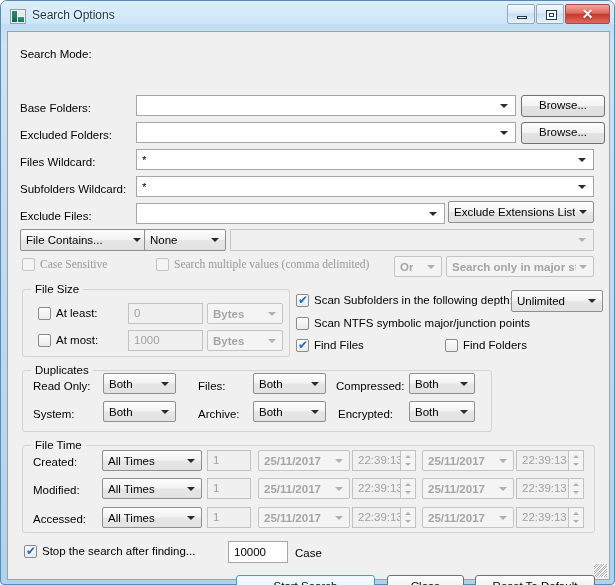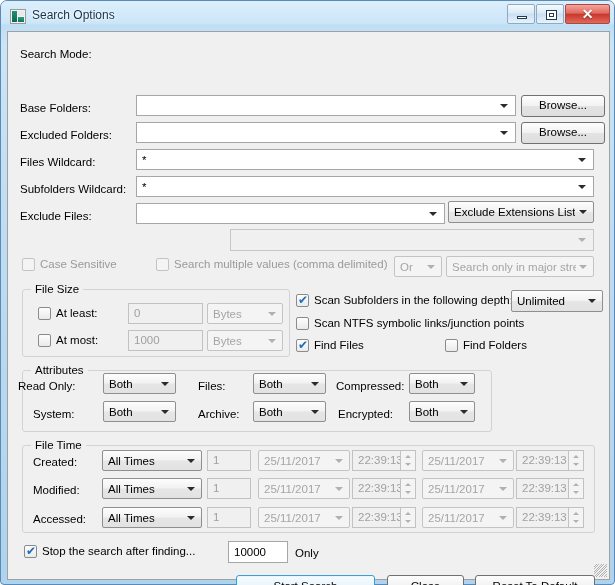--- a/index.html
+++ b/index.html
@@ -116,21 +116,21 @@
   .ecombo.dis .arw { background: #f0f0f0; }
 
   
   .dcombo {
     position: absolute; box-sizing: border-box;
     border: 1px solid #8e8f8f; border-radius: 2px;
     background: linear-gradient(to bottom,#fdfdfd 0%, #f2f2f2 48%, #e6e6e6 52%, #e2e2e2 100%);
   }
   .dcombo .txt { position: absolute; left: 5px; top: 4px; font-size: 11.5px; color: #000; white-space: nowrap; overflow: hidden; }
   .dcombo.dis { border-color: #c4c4c4; background: #f4f4f4; }
-  .dcombo.dis .txt { color: #a5a5a5; }
+  .dcombo.dis .txt { color: #a5a5a5; font-weight: bold; }
 
   .caret {
     position: absolute; right: 6px; top: 50%; margin-top: -2px;
     width: 0; height: 0;
     border-left: 4px solid transparent;
     border-right: 4px solid transparent;
     border-top: 4px solid #2b2b2b;
   }
   .caret.dis { border-top-color: #b0b0b0; }
 
@@ -170,21 +170,21 @@
     border-radius: 2px;
   }
   .chk.dis .box { border-color: #c4c4c4; background: #f4f4f4; }
   .chk .tick {
     position: absolute; left: 2px; top: 0px;
     width: 9px; height: 11px;
     color: #1d6fbd; font-size: 12px; line-height: 12px; font-weight: bold;
     font-family: "DejaVu Sans", sans-serif;
   }
   .chk .ctext { position: absolute; left: 18px; top: 0px; font-size: 11.5px; white-space: nowrap; }
-  .chk.dis .ctext { color: #9a9a9a; }
+  .chk.dis .ctext { color: #9a9a9a; font-family: Liberation Serif, serif; }
 
   
   .group {
     position: absolute; box-sizing: border-box;
     border: 1px solid #d3d3d3; border-radius: 3px;
   }
   .group > .gtitle {
     position: absolute; left: 8px; top: -7px;
     background: #f0f0f0; padding: 0 4px;
     font-size: 11.5px; color: #000;
@@ -258,20 +258,28 @@
       <span class="txt"></span>
       <span class="arw">
           <span class="caret"></span>
         </span>
     </div>
     <div class="dcombo" style="left:440px;top:169px;width:146px;height:22px;">
       <span class="txt">Exclude Extensions List</span>
       <span class="caret"></span>
     </div>
 
+    <div class="dcombo" style="left:12px;top:197px;width:128px;height:22px;">
+      <span class="txt">File Contains...</span>
+      <span class="caret"></span>
+    </div>
+    <div class="dcombo" style="left:136px;top:197px;width:82px;height:22px;">
+      <span class="txt">None</span>
+      <span class="caret"></span>
+    </div>
     <div class="ecombo dis" style="left:222px;top:197px;width:364px;height:22px;">
       <span class="txt"></span>
       <span class="arw">
           <span class="caret dis"></span>
         </span>
     </div>
 
     <div class="chk dis" style="left:14px;top:226px;">
       <span class="box"></span>
       <span class="ctext">Case Sensitive</span>
@@ -315,37 +323,37 @@
       <span class="box"></span>
       <span class="tick">✔</span>
       <span class="ctext">Scan Subfolders in the following depth:</span>
     </div>
     <div class="dcombo" style="left:503px;top:258px;width:92px;height:22px;">
       <span class="txt">Unlimited</span>
       <span class="caret"></span>
     </div>
     <div class="chk" style="left:288px;top:285px;">
       <span class="box"></span>
-      <span class="ctext">Scan NTFS symbolic links/junction points</span>
+      <span class="ctext">Scan NTFS symbolic major/junction points</span>
     </div>
     <div class="chk" style="left:288px;top:307px;">
       <span class="box"></span>
       <span class="tick">✔</span>
       <span class="ctext">Find Files</span>
     </div>
     <div class="chk" style="left:437px;top:307px;">
       <span class="box"></span>
       <span class="ctext">Find Folders</span>
     </div>
 
     <div class="group" style="left:14px;top:338px;width:470px;height:62px;">
-      <span class="gtitle">Attributes</span>
-    </div>
-
-    <div class="lbl" style="left:10px;top:348px;">Read Only:</div>
+      <span class="gtitle">Duplicates</span>
+    </div>
+
+    <div class="lbl" style="left:25px;top:348px;">Read Only:</div>
     <div class="dcombo" style="left:95px;top:341px;width:73px;height:21px;">
       <span class="txt">Both</span>
       <span class="caret"></span>
     </div>
     <div class="lbl" style="left:190px;top:348px;">Files:</div>
     <div class="dcombo" style="left:245px;top:341px;width:73px;height:21px;">
       <span class="txt">Both</span>
       <span class="caret"></span>
     </div>
     <div class="lbl" style="left:328px;top:348px;">Compressed:</div>
@@ -430,21 +438,21 @@
     </div>
     <div class="tbox dis" style="left:508px;top:475px;width:58px;height:21px;">22:39:13</div>
     <div class="spin" style="left:560px;top:475px;height:21px;"></div>
 
     <div class="chk" style="left:16px;top:513px;">
       <span class="box"></span>
       <span class="tick">✔</span>
       <span class="ctext">Stop the search after finding...</span>
     </div>
     <div class="tbox" style="left:220px;top:509px;width:60px;height:22px;padding-top:5px;">10000</div>
-    <div class="lbl" style="left:287px;top:515px;">Only</div>
+    <div class="lbl" style="left:287px;top:515px;">Case</div>
 
     <div class="btn default" style="left:228px;top:543px;width:139px;height:23px;">Start Search</div>
     <div class="btn" style="left:379px;top:543px;width:77px;height:23px;">Close</div>
     <div class="btn" style="left:467px;top:543px;width:120px;height:23px;">Reset To Default</div>
 
     <div class="grip"></div>
   </div>
 </div>
 
 </body></html>

